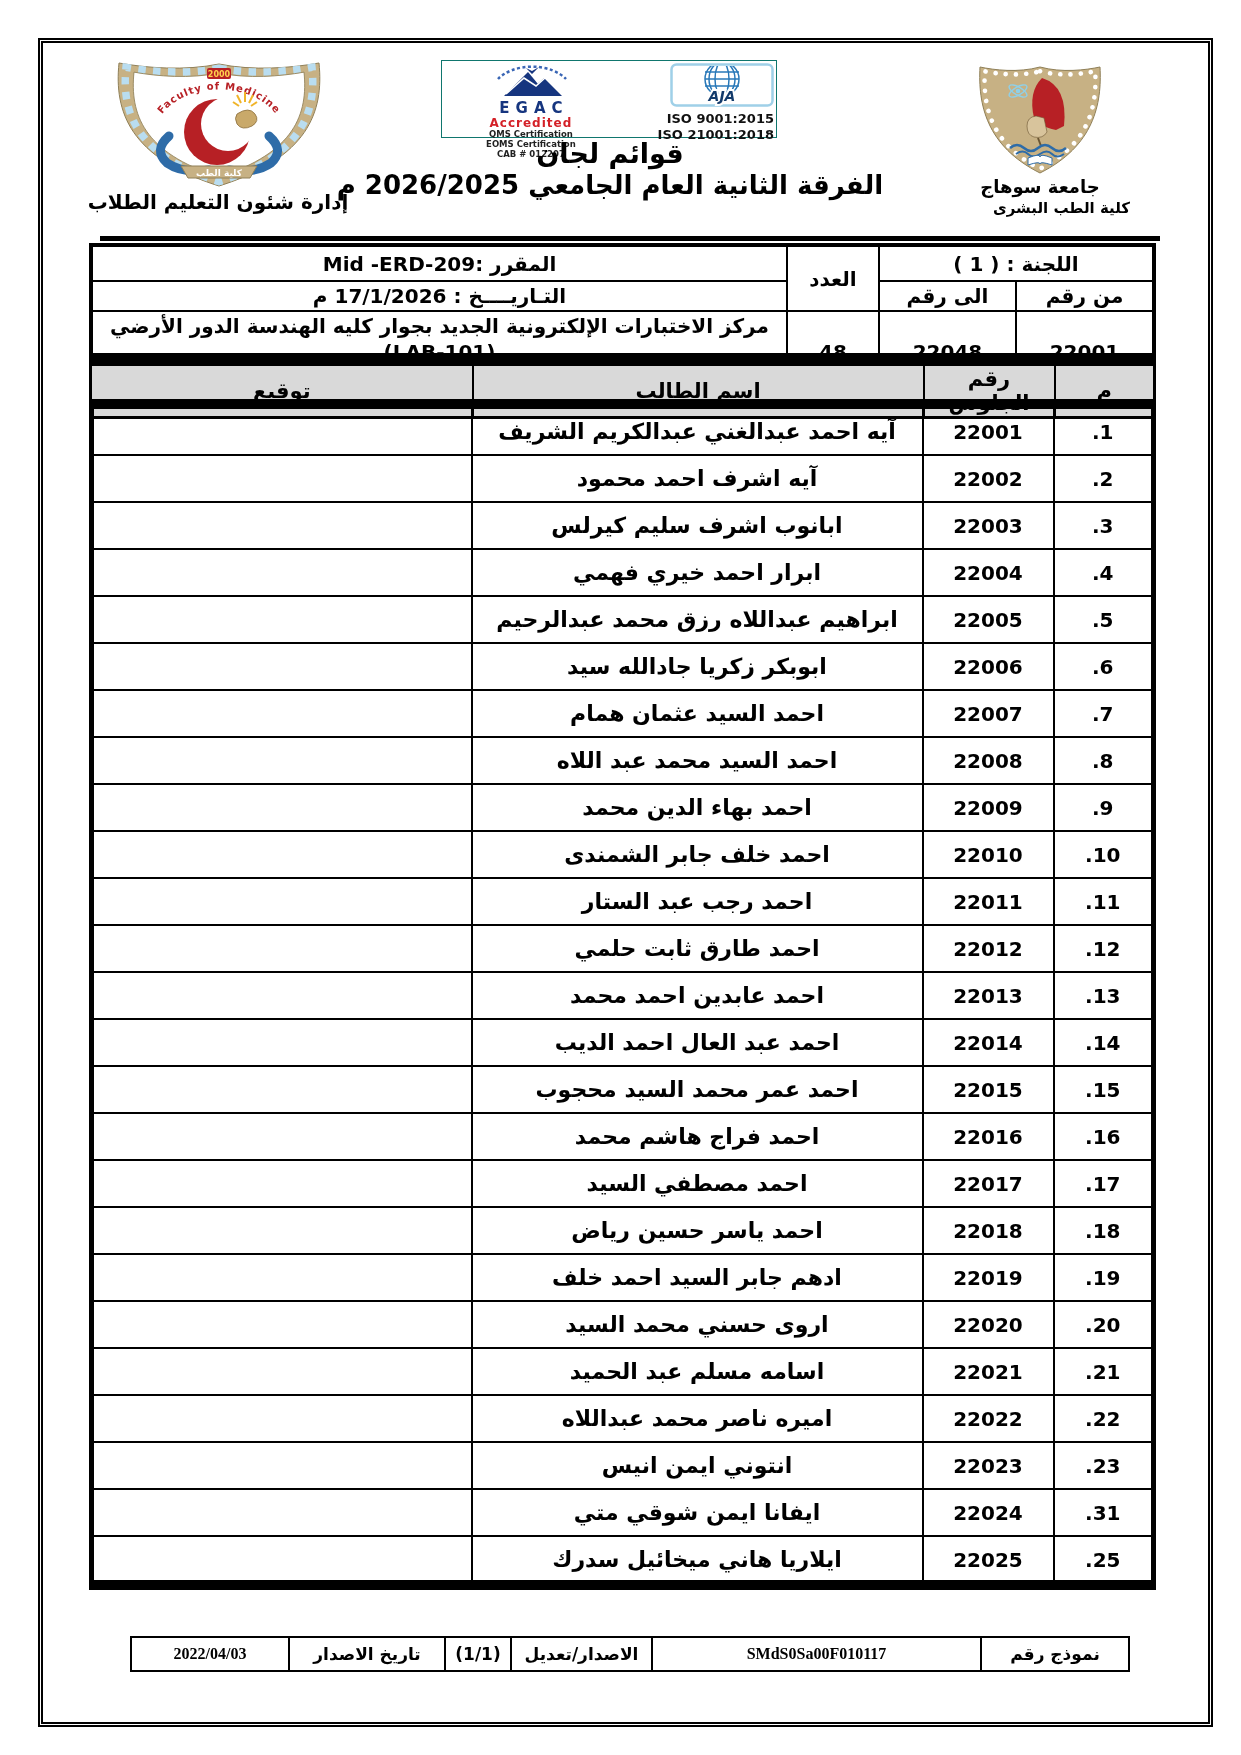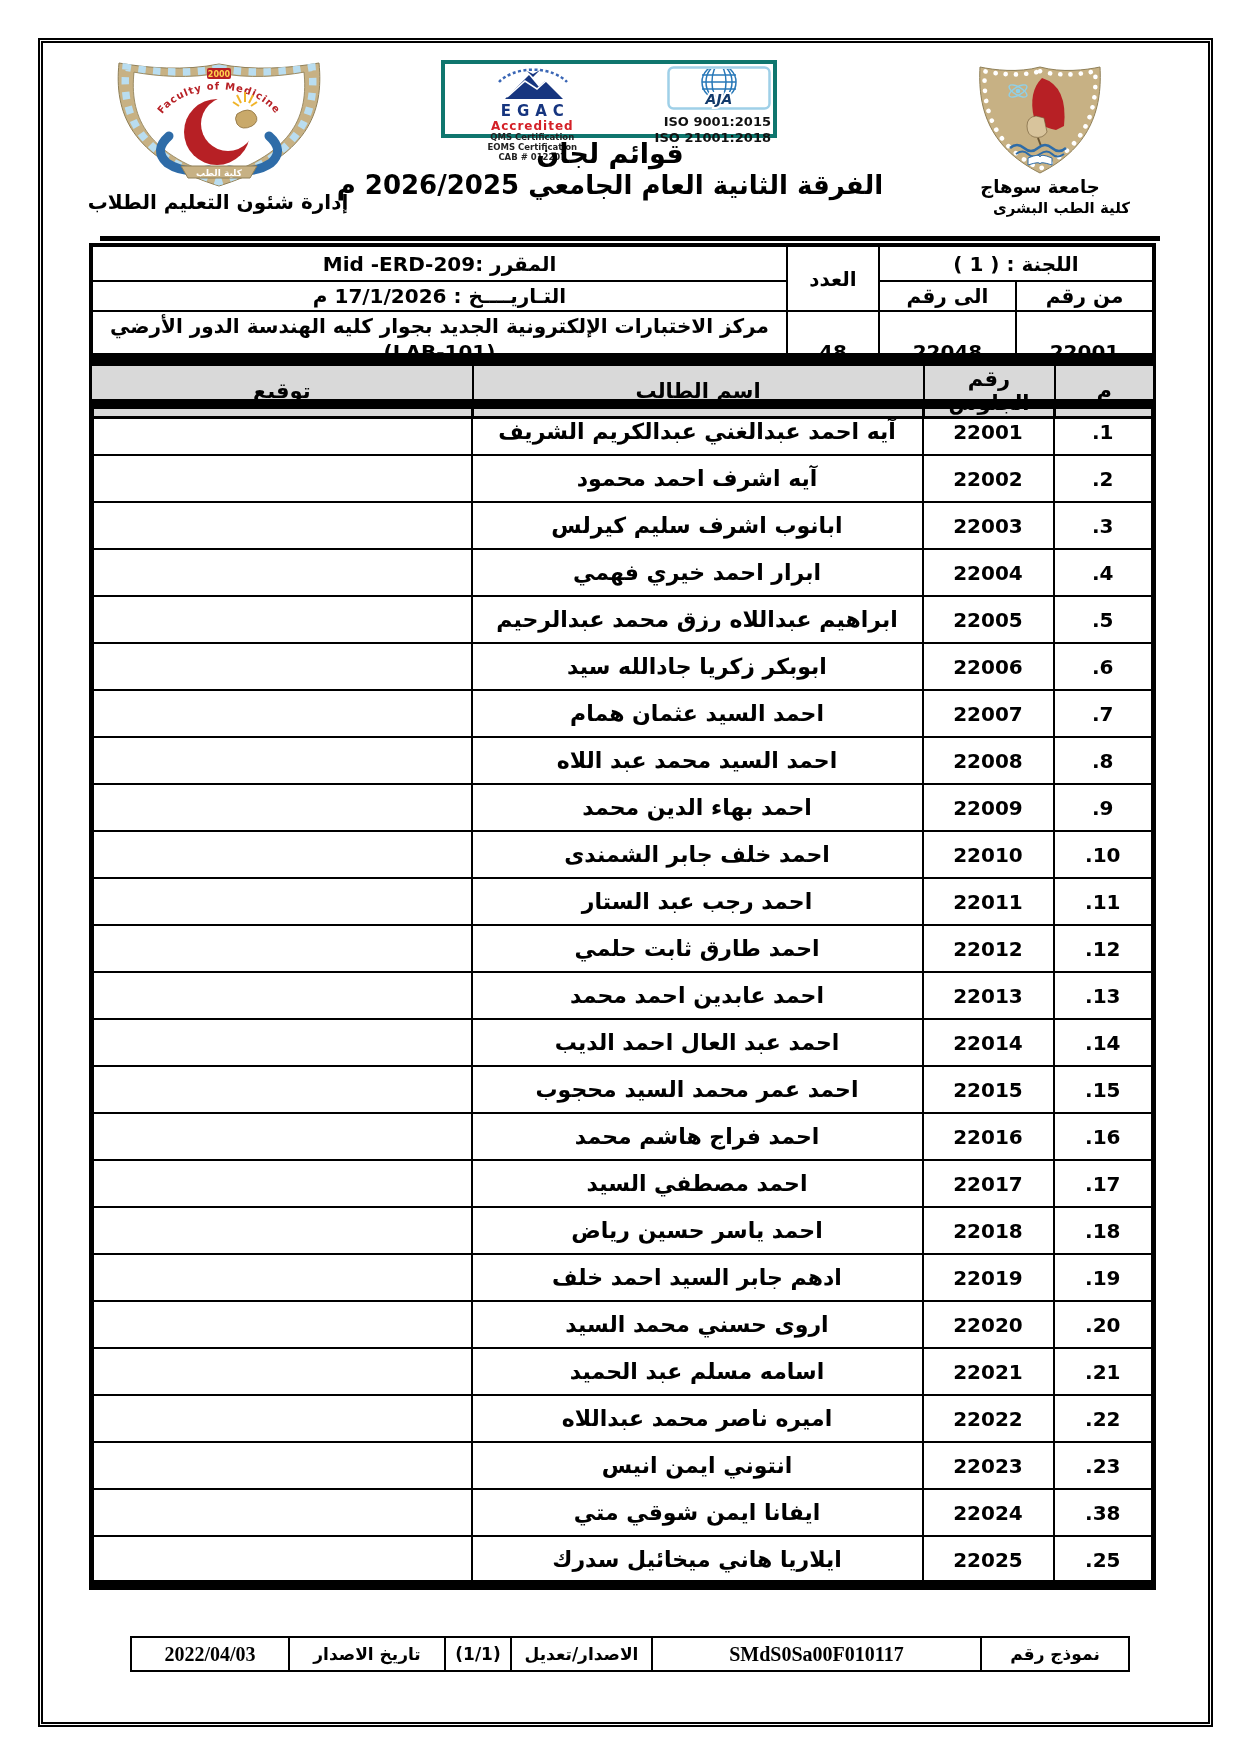--- a/index.html
+++ b/index.html
@@ -5,21 +5,21 @@
   html,body{margin:0;padding:0;background:#888;}
   .page{position:relative;width:1241px;height:1755px;background:#ffffff;overflow:hidden;
         font-family:"DejaVu Sans",sans-serif;color:#000;}
   .page-frame{position:absolute;left:38px;top:38px;width:1165px;height:1679px;
         border:5px double #000;pointer-events:none;}
   .abs{position:absolute;}
 
   
   .fac-logo{left:112px;top:60px;width:214px;height:128px;}
   .left-caption{left:84px;top:190px;width:268px;font-size:20px;font-weight:bold;text-align:center;direction:rtl;}
-  .accred-box{left:441px;top:60px;width:336px;height:78px;border:4px solid #0f766e;
+  .accred-box{left:441px;top:60px;width:336px;height:78px;border:1px solid #0f766e;
       display:flex;align-items:flex-start;justify-content:center;gap:8px;box-sizing:border-box;padding:2px 2px;}
   .egac-wrap{width:176px;text-align:center;line-height:1.05;}
   .egac-name{font-size:15px;font-weight:bold;color:#16357f;letter-spacing:6px;margin-left:6px;}
   .egac-accred{font-size:12px;font-weight:bold;color:#d42027;letter-spacing:1px;}
   .egac-line{font-size:8.5px;font-weight:bold;color:#222;line-height:1.18;}
   .aja-wrap{width:150px;text-align:right;}
   .iso-line{font-size:13px;font-weight:bold;color:#111;line-height:1.25;}
   .title1{left:250px;top:138px;width:720px;font-size:27px;font-weight:bold;text-align:center;direction:rtl;}
   .title2{left:250px;top:170px;width:720px;font-size:26px;font-weight:bold;text-align:center;direction:rtl;}
   .sohag-logo{left:976px;top:64px;width:128px;height:112px;}
@@ -51,21 +51,21 @@
 
   .data{left:89px;top:407px;width:1067px;direction:rtl;
         border-left:5px solid #000;border-right:5px solid #000;border-top:0;border-bottom:0;}
   .data tr{height:47px;}
   .data td.idx{font-size:20px;font-weight:bold;}
   .data td.seat{font-size:20px;font-weight:bold;}
   .data td.name{font-size:22px;font-weight:bold;}
 
   .foot{left:130px;top:1636px;width:1000px;direction:rtl;border:2.5px solid #000;}
   .foot td{height:30px;font-size:17px;font-weight:bold;}
-  .foot td.lat{font-family:"Liberation Serif","DejaVu Serif",serif;font-size:20px;direction:ltr;}
+  .foot td.lat{font-family:"Liberation Serif","DejaVu Serif",serif;font-size:16px;direction:ltr;}
 </style>
 </head>
 <body>
 
 <div class="page">
 
   <div class="page-frame"></div>
 
   <svg class="abs fac-logo" viewBox="0 0 212 128">
     <path d="M106,4 C140,11 178,8 206,3 C211,52 195,98 106,126 C17,98 1,52 6,3 C34,8 72,11 106,4 Z" fill="#c7b184" stroke="#8f7f57" stroke-width="1"></path>
@@ -344,21 +344,21 @@
           <td class="name">اميره ناصر محمد عبداللاه</td>
           <td class="sign"></td>
         </tr>
         <tr>
           <td class="idx">23.</td>
           <td class="seat">22023</td>
           <td class="name">انتوني ايمن انيس</td>
           <td class="sign"></td>
         </tr>
         <tr>
-          <td class="idx">38.</td>
+          <td class="idx">31.</td>
           <td class="seat">22024</td>
           <td class="name">ايفانا ايمن شوقي متي</td>
           <td class="sign"></td>
         </tr>
         <tr>
           <td class="idx">25.</td>
           <td class="seat">22025</td>
           <td class="name">ايلاريا هاني ميخائيل سدرك</td>
           <td class="sign"></td>
         </tr>

